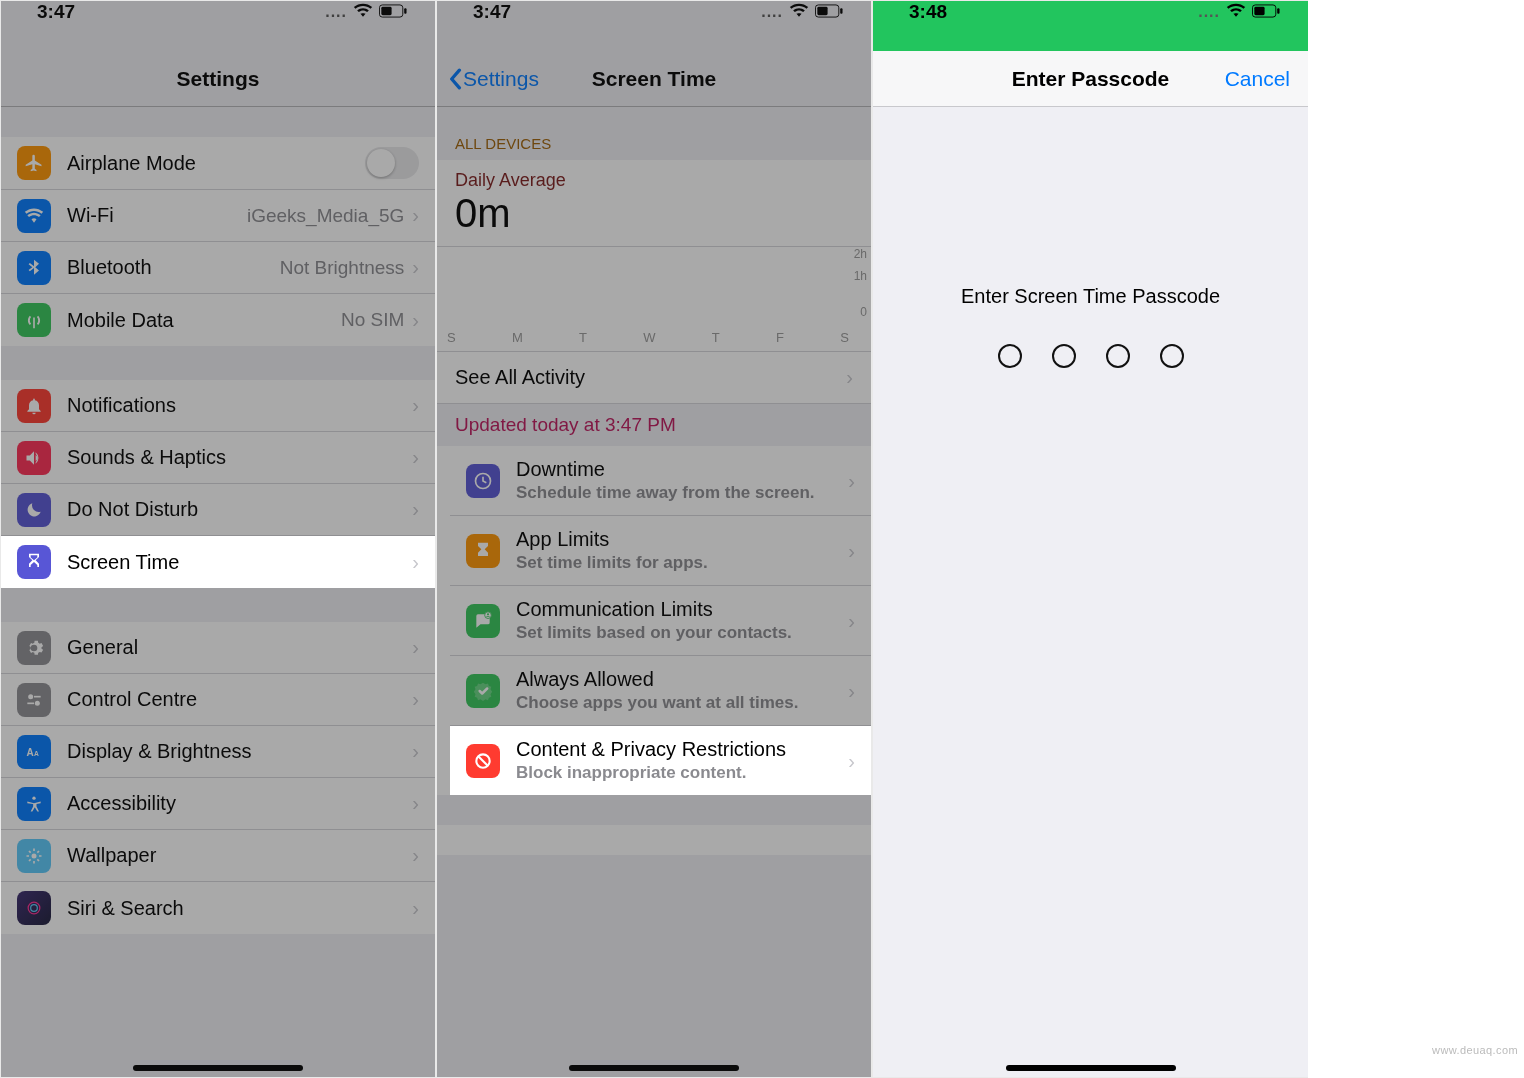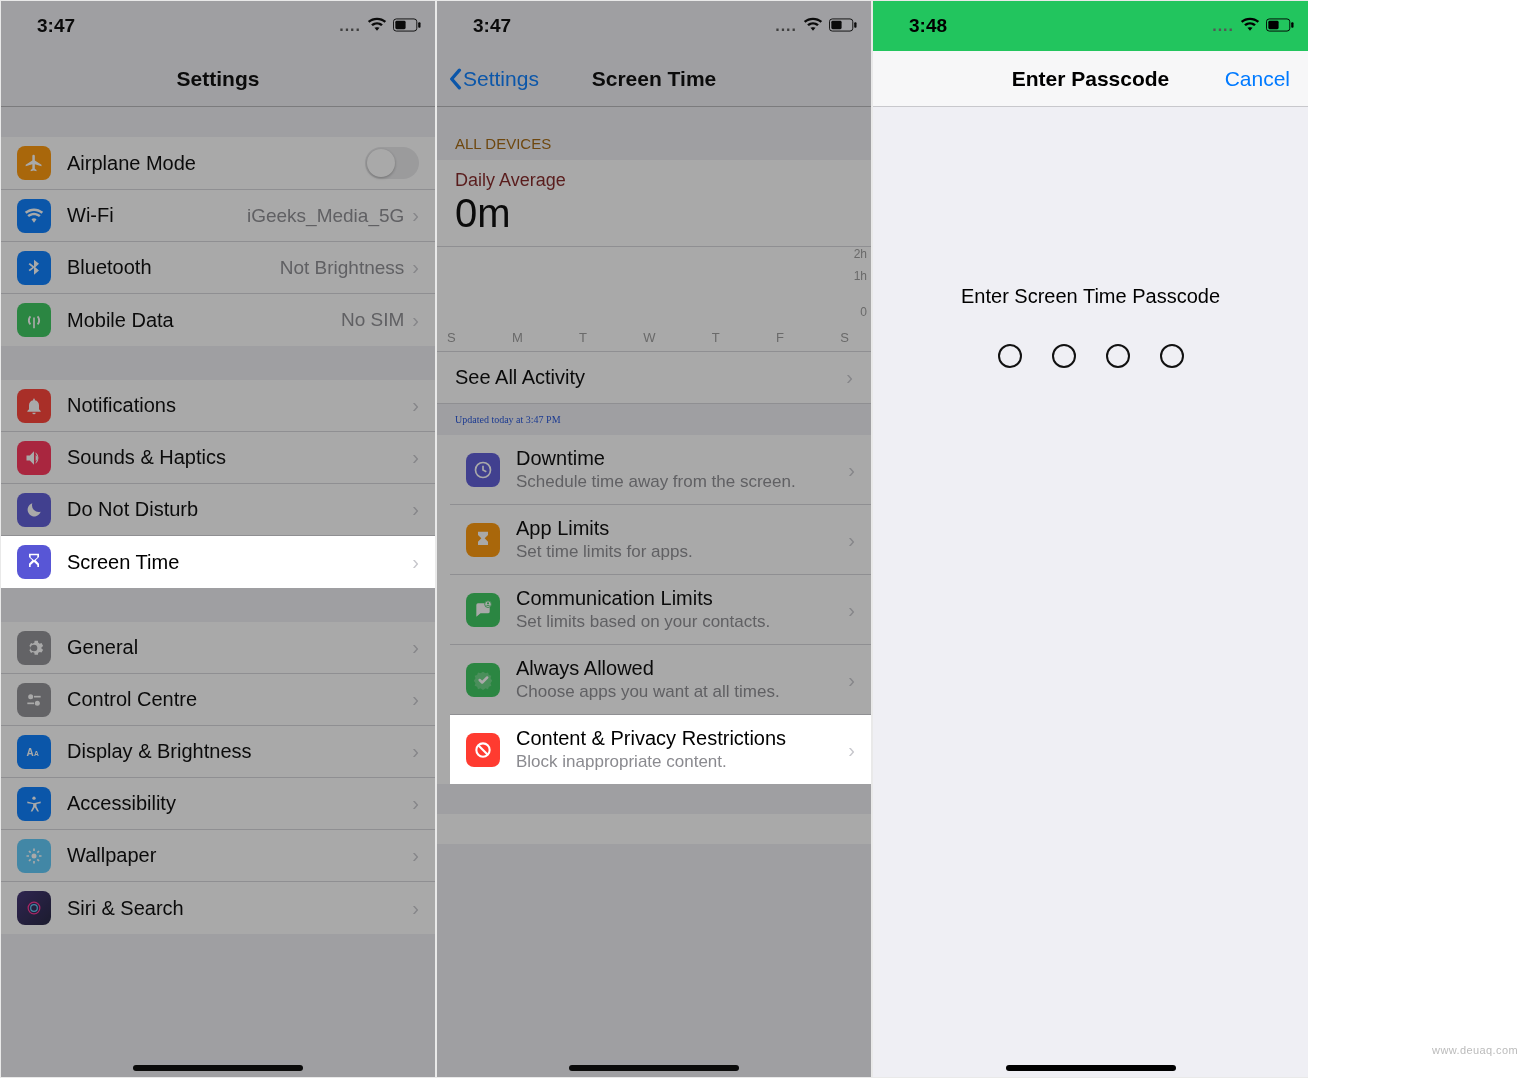--- a/index.html
+++ b/index.html
@@ -24,22 +24,22 @@
   }
   .panel3 { border-right: none; }
   .right-margin { width: 216px; height: 1078px; background:#fff; position:relative;}
   .watermark {
     position: absolute; right: 6px; bottom: 22px;
     font-size: 11px; color: #bbb; letter-spacing: 0.4px;
   }
 
   
   .status-bar {
-    height: 50px; display: flex; align-items: center;
-    padding: 0 14px 0 36px; font-size: 19px; font-weight: 600;
+    height: 50px; display: flex; align-items: flex-start;
+    padding: 0 28px 0 36px; font-size: 19px; font-weight: 600;
   }
   .status-right { margin-left: auto; display:flex; align-items:center; gap:6px; }
   .dots { letter-spacing: 1px; font-size: 16px; color:#555; }
 
   
   .nav {
     height: 56px; display:flex; align-items:center; justify-content:center; position:relative;
     border-bottom: 1px solid #c8c8cc;
     background: #f7f7f8;
   }
@@ -59,21 +59,21 @@
 
   .row {
     display:flex; align-items:center;
     padding: 10px 16px; min-height: 52px;
     border-bottom: 1px solid #d6d6da;
     font-size: 20px;
   }
   .row:last-child { border-bottom: none; }
   .row .label { flex: 1; }
   .row .value { color:#8a8a8f; margin-right: 8px; font-size: 19px;}
-  .row .sub { color:#8a8a8f; font-size: 17px; margin-top:2px; }
+  .row .sub { color:#8a8a8f; font-size: 17px; margin-top:2px;font-weight:bold; }
   .row-inset { padding-left: 66px; position: relative; }
   .row-inset .icon-badge { position:absolute; left:16px; top:50%; transform: translateY(-50%); }
   .row-two { flex-direction: column; align-items: flex-start; padding-top:12px; padding-bottom:12px;margin-left:13px; }
   .row-two .title { font-size: 20px; }
   .row-two-chev { position:absolute; right:16px; top:50%; transform:translateY(-50%); color:#c7c7cc; font-size:20px; }
 
   .icon-badge {
     width: 34px; height: 34px; border-radius: 8px;
     display:flex; align-items:center; justify-content:center;
     color:#fff;
@@ -97,21 +97,21 @@
   
   .daily-block { padding: 10px 18px 4px; }
   .daily-label { color:#7f1d1d; font-size:18px; }
   .daily-value { font-size: 40px; font-weight: 500; }
   .chart-area {
     margin: 6px 0 0; height: 84px; border-top:1px solid #d6d6da;
     position: relative; padding: 6px 28px 18px 12px;
   }
   .chart-tick { position:absolute; right:4px; font-size:12px; color:#999; }
   .chart-days { display:flex; justify-content:space-between; font-size:13px; color:#999; padding: 0 22px 6px 10px;}
-  .update-note { color:#1d4ed8; font-size:10px; padding: 10px 18px; font-family: Liberation Serif, serif; }
+  .update-note { color:#be185d; font-size:19px; padding: 10px 18px; }
   .see-all { padding: 14px 18px; display:flex; align-items:center; font-size:20px; border-top:1px solid #d6d6da; border-bottom:1px solid #d6d6da;text-align:right; }
 
   
   .panel3 .nav { background:#f7f7f8; border-bottom: 1px solid #c8c8cc; }
   .passcode-body { flex:1; background:#efeff4; display:flex; flex-direction:column; align-items:center; }
   .passcode-prompt { margin-top: 178px; font-size:20px; font-weight:500; }
   .passcode-dots { margin-top: 36px; display:flex; gap: 30px; }
   .passcode-dot {
     width:24px; height:24px; border-radius:50%; border:2px solid #111;
   }

